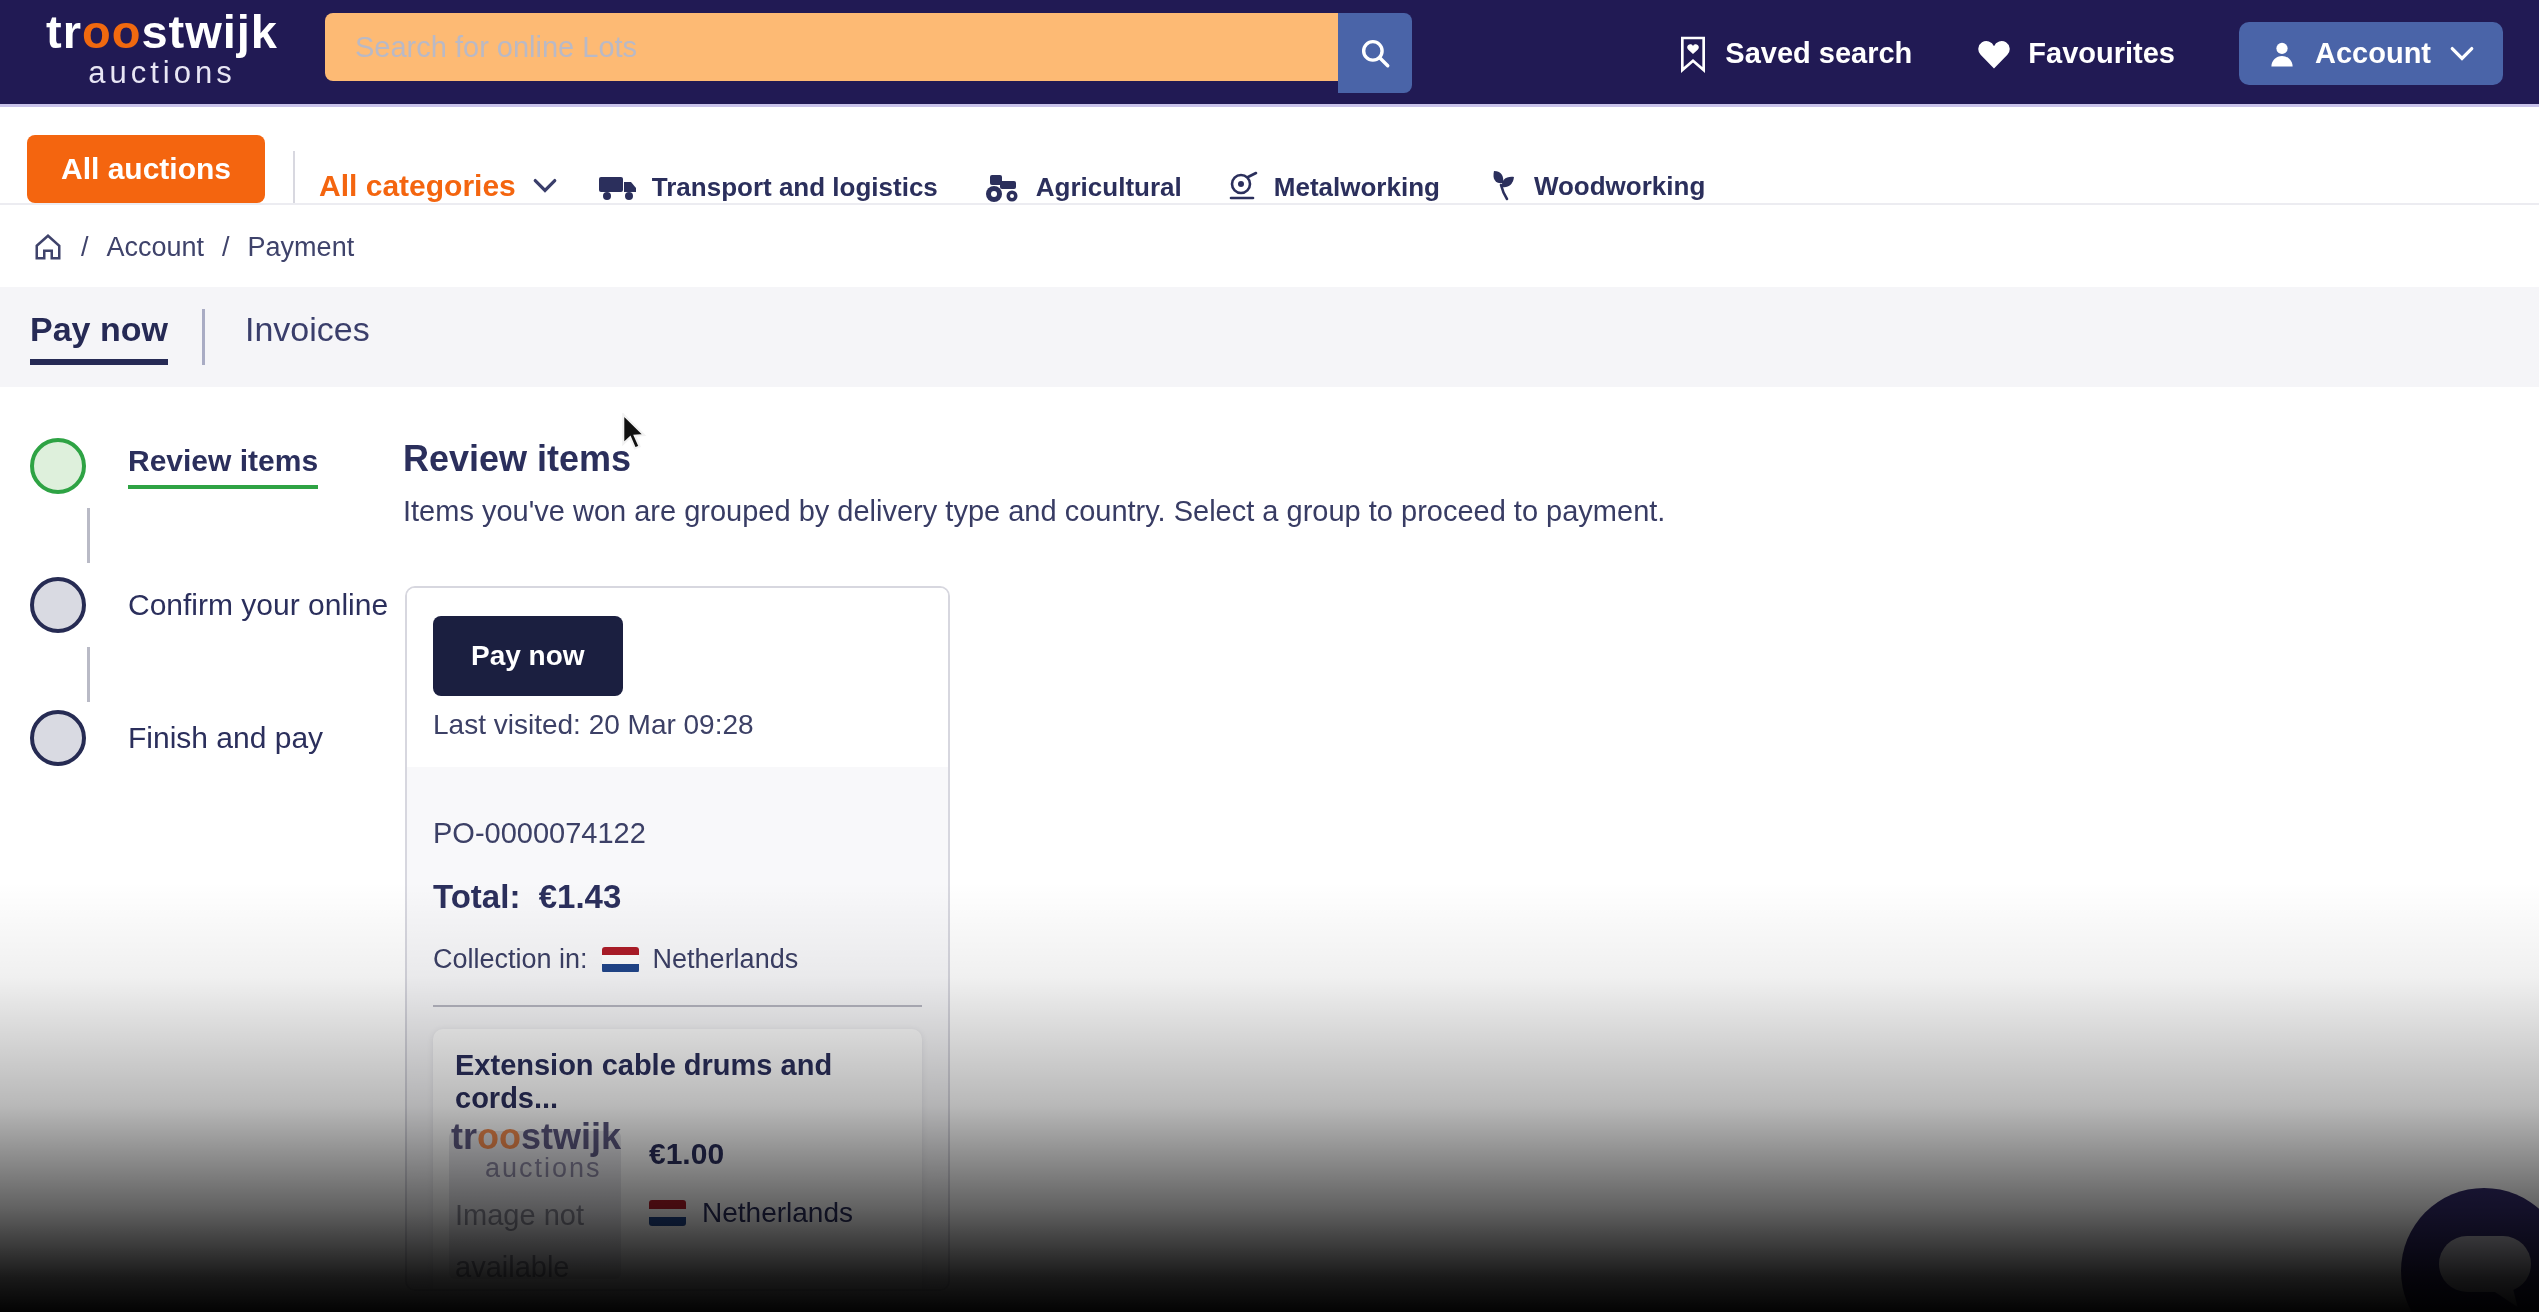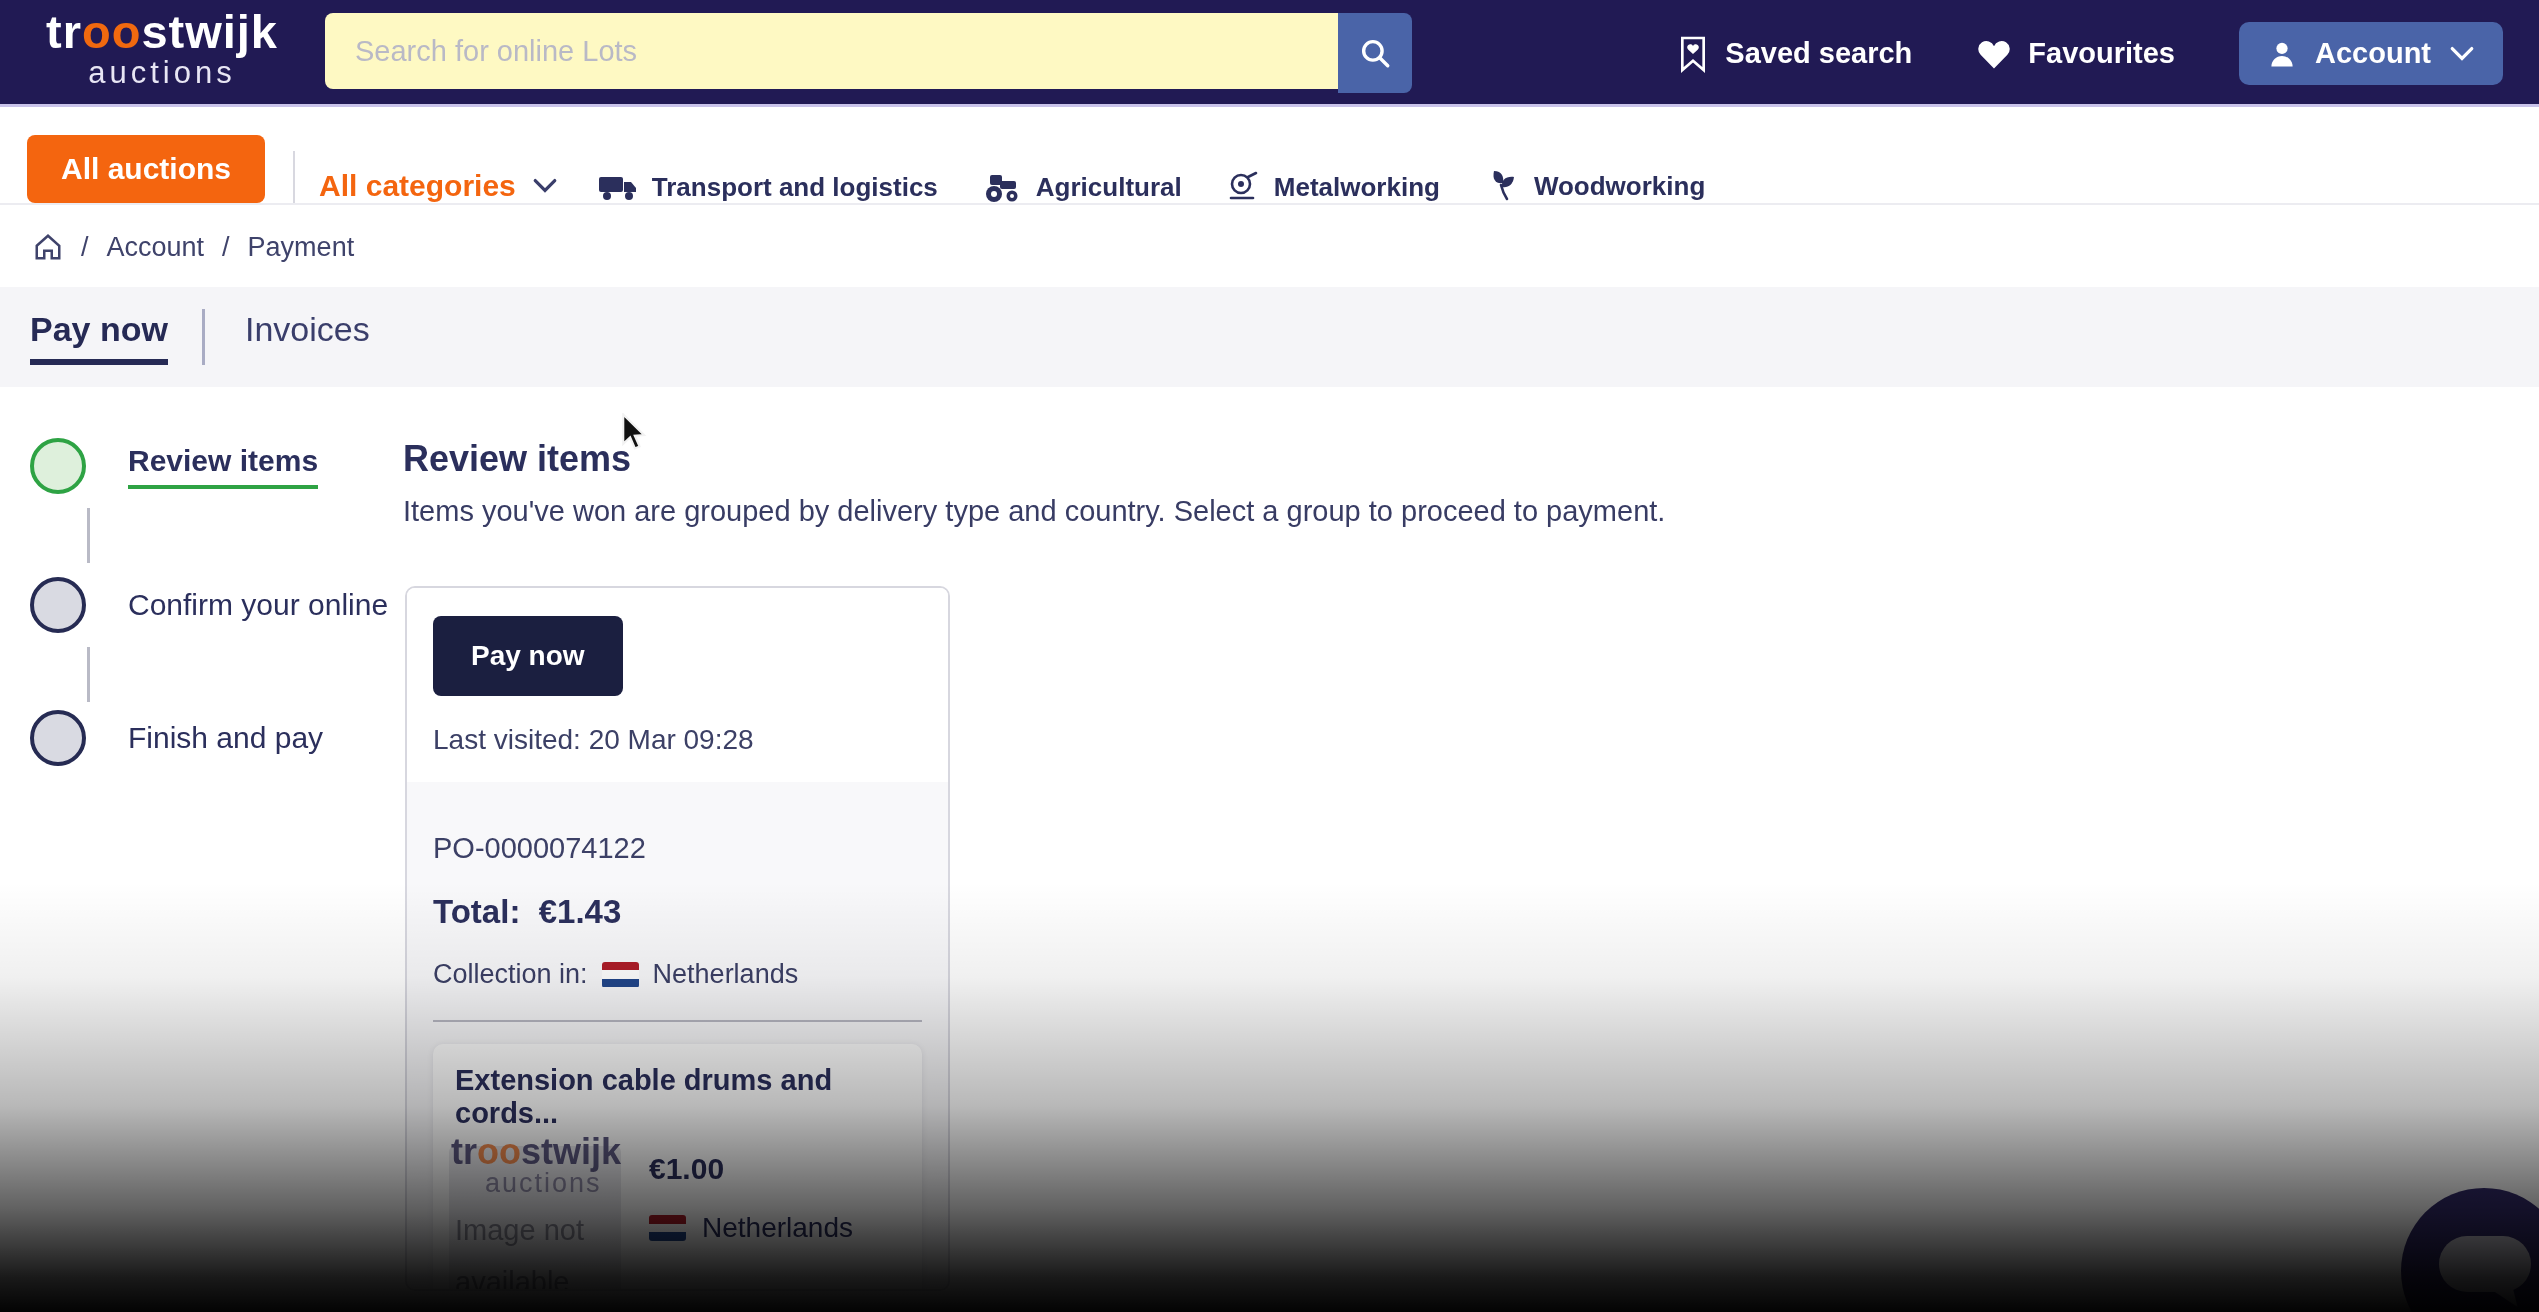--- a/index.html
+++ b/index.html
@@ -10,23 +10,23 @@
   
   .navbar { position:absolute; left:0; top:0; width:2539px; height:107px;
             background:#211a54; border-bottom:3px solid #c9c3ea;
             display:flex; align-items:center; }
   .logo { position:absolute; left:46px; top:8px; line-height:1; text-align:center; cursor:pointer; }
   .logo-line1 { font-size:47px; font-weight:700; color:#ffffff; letter-spacing:1px; }
   .logo-oo { color:#f1690f; }
   .logo-line2 { font-size:31px; color:#e8e6f4; letter-spacing:4px; margin-top:2px; }
 
   .searchwrap { position:absolute; left:325px; top:13px; height:80px; display:flex; }
-  .searchinput { width:1013px; height:76px; border:none; outline:none;
+  .searchinput { width:1013px; height:68px; border:none; outline:none;
                  border-radius:8px 0 0 8px; padding:0 30px; font-size:29px; color:#333761;
-                 font-family:"Liberation Sans", sans-serif; background:#fef9c3; }
+                 font-family:"Liberation Sans", sans-serif; background:#fdba74; }
   .searchinput::placeholder { color:#b9b9c6; }
   .searchbtn { width:74px; height:80px; background:#4a64a8; border:none; cursor:pointer;
                border-radius:0 8px 8px 0; display:flex; align-items:center; justify-content:center; }
 
   .nav-right { position:absolute; right:36px; top:0; height:107px; display:flex; align-items:center; gap:64px; }
   .nav-action { display:flex; align-items:center; gap:16px; color:#ffffff; font-size:29px;
                 font-weight:600; cursor:pointer; }
   .account-btn { display:flex; align-items:center; gap:18px; background:#4a64a8; color:#fff;
                  font-size:29px; font-weight:700; border:none; border-radius:10px;
                  padding:15px 28px; cursor:pointer; }
@@ -72,21 +72,21 @@
   .main-title { position:absolute; left:403px; top:438px; font-size:36px; font-weight:700; color:#2b2f5c; }
   .main-desc  { position:absolute; left:403px; top:495px; font-size:29px; color:#383c64; }
 
   
   .card { position:absolute; left:405px; top:586px; width:545px; height:705px;
           border:2px solid #d7d7df; border-radius:10px; background:#ffffff; cursor:pointer;
           display:flex; flex-direction:column; overflow:hidden; }
   .card-head { padding:28px 26px 26px 26px; background:#ffffff; }
   .paynow-btn { background:#1b1f40; color:#ffffff; font-size:28px; font-weight:600;
                 border:none; border-radius:8px; padding:24px 38px; cursor:pointer; }
-  .last-visited { margin-top:28px; font-size:28px; color:#3c4066; }
+  .last-visited { margin-top:13px; font-size:28px; color:#3c4066; }
   .card-body { flex:1; background:#f8f8fa; padding:22px 26px 0 26px; }
   .pay-status { font-size:29px; font-weight:700; color:#2b2f5c; margin-top:18px; }
   .order-id { font-size:29px; color:#3c4066; margin-top:28px; }
   .total-line { font-size:33px; font-weight:700; color:#2b2f5c; margin-top:28px; }
   .collection-line { display:flex; align-items:center; gap:14px; font-size:27px; color:#3c4066; margin-top:28px; }
   .card-hr { border:none; border-top:2px solid #b9b9c4; margin:30px 0 0 0; }
 
   .flag-nl { width:37px; height:26px; border-radius:3px; overflow:hidden; display:inline-block; flex:0 0 auto; }
   .flag-nl .r { height:34%; background:#ae1c28; }
   .flag-nl .w { height:33%; background:#ffffff; }

